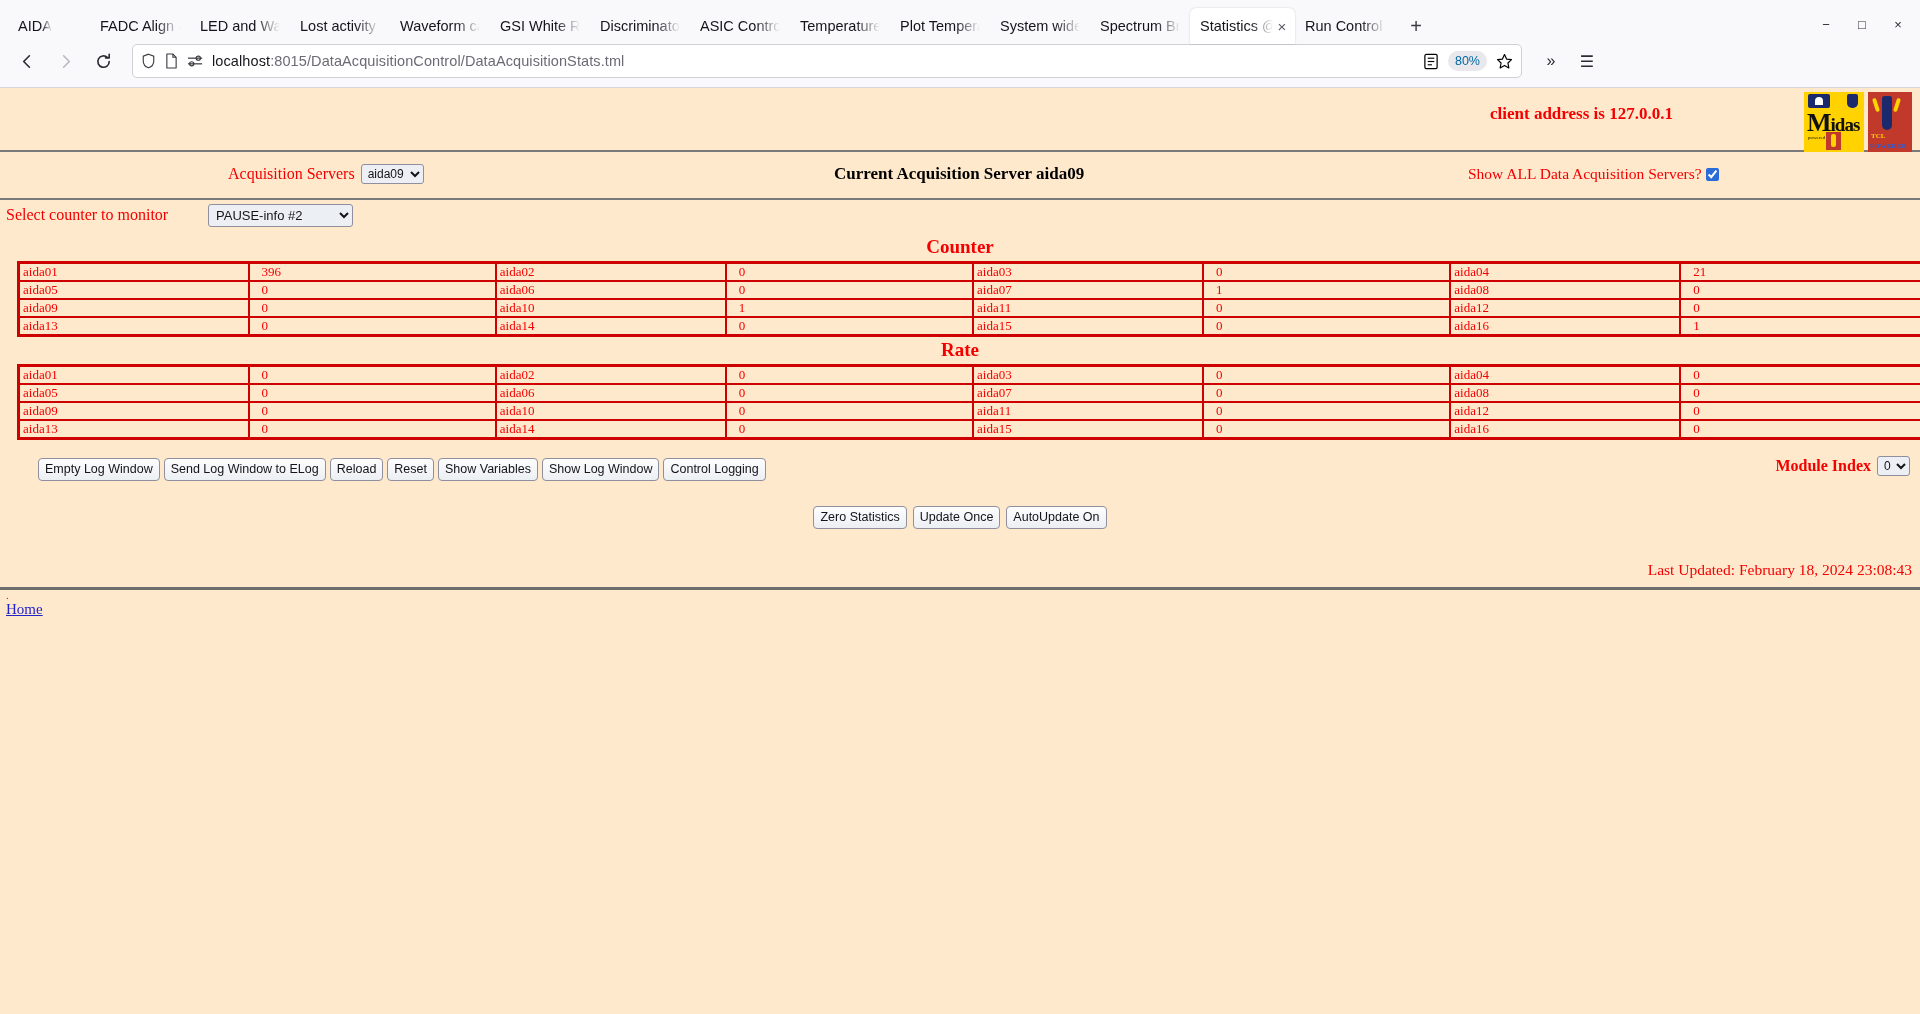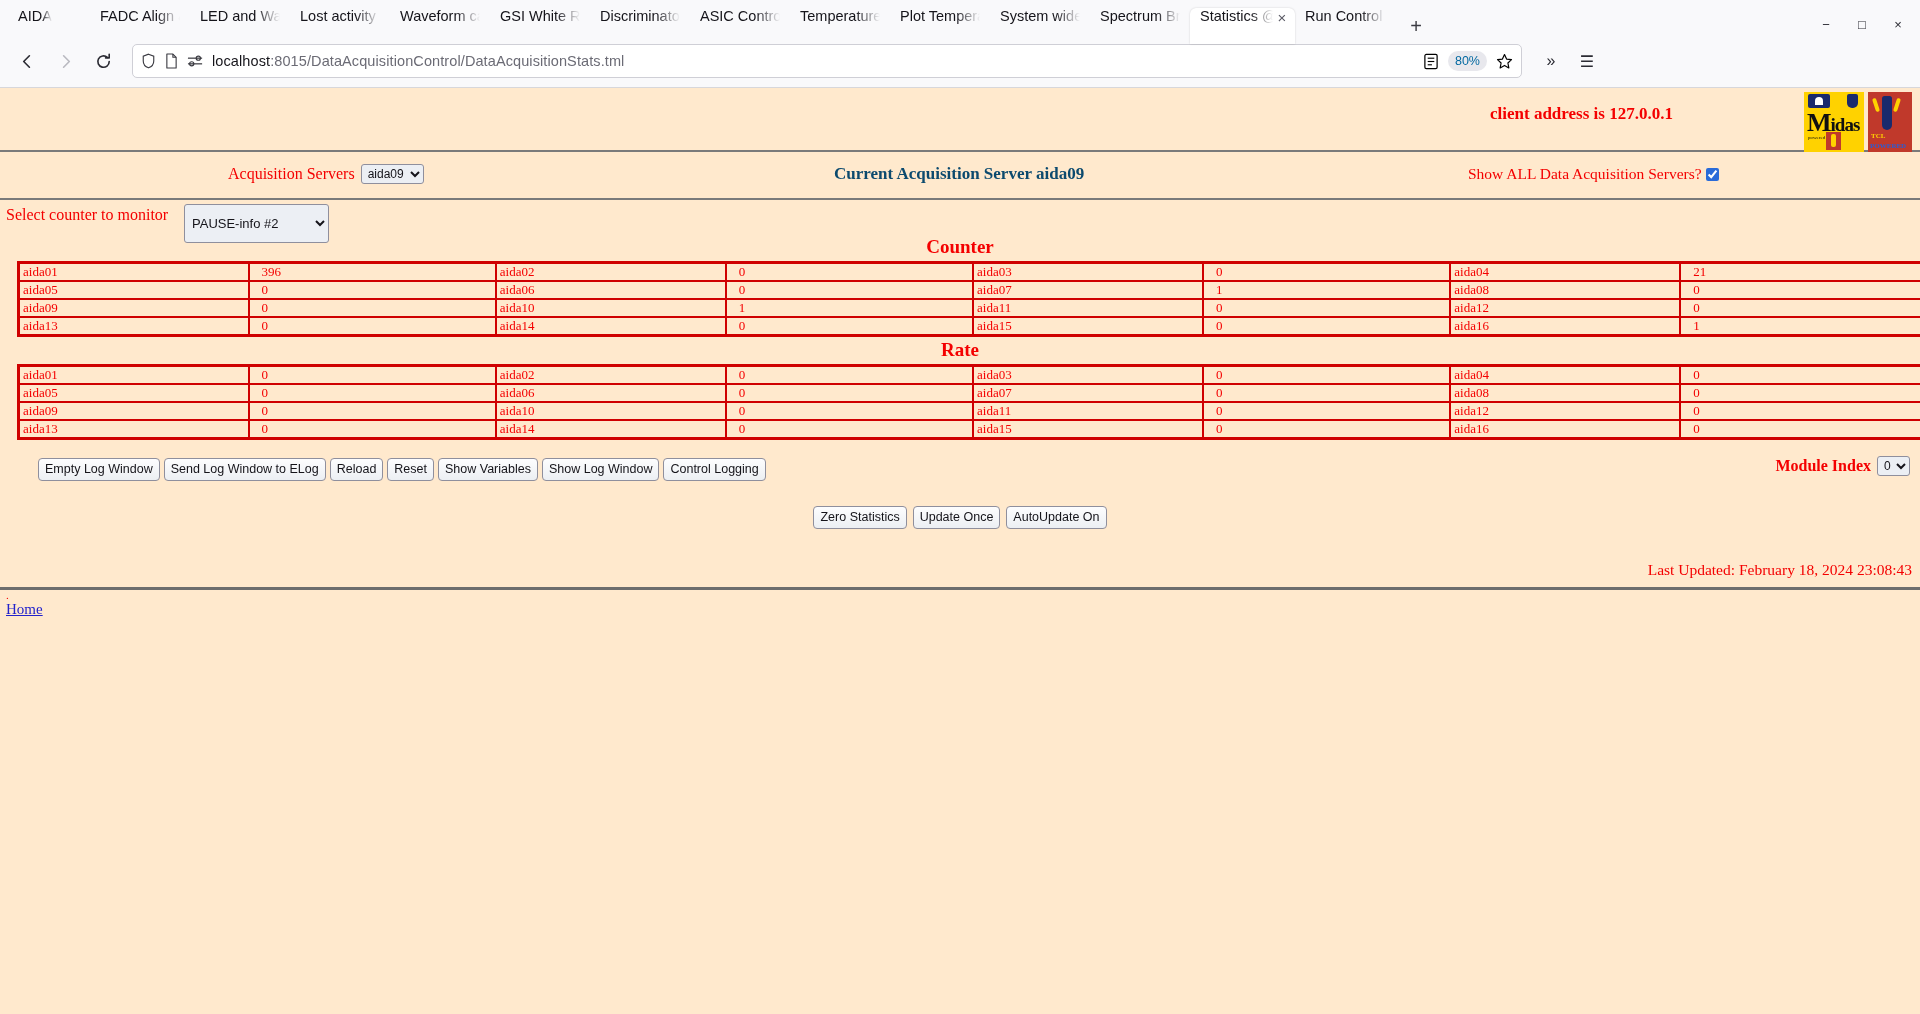--- a/index.html
+++ b/index.html
@@ -12,21 +12,21 @@
   }
 
   
   .browser { width: 1920px; height: 1014px; display: flex; flex-direction: column; background:#f9f9fb; }
 
   .tabstrip {
     height: 44px; background:#f9f9fb; display:flex; align-items:flex-end;
     padding: 0 4px; position:relative; flex:0 0 44px;
   }
   .tab {
-    height: 36px; min-width: 40px; display:flex; align-items:flex-start;
+    height: 36px; min-width: 40px; display:flex; align-items:center;
     padding: 0 10px; font-size: 14.5px; color:#15141a;
     white-space: nowrap; overflow:hidden; border-radius: 6px 6px 0 0;
     position: relative; flex: 0 1 auto;
   }
   .tab .tab-label {
     overflow:hidden; text-overflow: clip; white-space:nowrap;
     display:block; max-width:100%;
     -webkit-mask-image: linear-gradient(to right, #000 70%, transparent 100%);
     mask-image: linear-gradient(to right, #000 70%, transparent 100%);
   }
@@ -112,29 +112,29 @@
   .logo-tcl .feather { position:absolute; left:14px; top:4px; width:10px; height:34px; background:#1a2a6c; border-radius:4px 4px 8px 8px; }
   .logo-tcl .q1 { position:absolute; left:6px; top:6px; width:4px; height:14px; background:#ffd200; border-radius:3px; transform:rotate(-18deg);}
   .logo-tcl .q2 { position:absolute; left:27px; top:6px; width:4px; height:14px; background:#ffd200; border-radius:3px; transform:rotate(18deg);}
   .logo-tcl .t1 { position:absolute; left:3px; bottom:12px; font-size:7px; color:#ffd200; font-weight:bold;}
   .logo-tcl .t2 { position:absolute; left:2px; bottom:2px; font-size:7px; color:#2a5dd6; font-weight:bold;}
 
   hr.rule { border:none; border-top:2px solid #7a7a7a; margin: 0; }
 
   .ctl-row { position:relative; height: 46px; }
   .acq-servers { position:absolute; left:228px; top:12px; font-size:16px; color:#f40000; display:flex; align-items:center; gap:6px;}
-  .cur-server { position:absolute; left:834px; top:12px; font-size:17px; font-weight:bold; color:#0c4a6e; }
+  .cur-server { position:absolute; left:834px; top:12px; font-size:17px; font-weight:bold; color:#000000; }
   .show-all { position:absolute; left:1468px; top:13px; font-size:15.5px; color:#f40000; display:flex; align-items:center; gap:4px;}
 
   select.mini {
     font-family:"Liberation Sans", sans-serif; font-size:12px;
     background:#eceff4; border:1px solid #8f8f9d; border-radius:3px;
     padding: 1px 2px; color:#15141a;
   }
-  select.wide { width: 145px; font-size:13px; padding: 10px 3px; }
+  select.wide { width: 145px; font-size:13px; padding: 2px 3px; margin-left: 24px; }
   input[type=checkbox] { width:13px; height:13px; accent-color:#2a6bd8; margin:0; }
 
   .sel-row { position:relative; height: 34px; }
   .sel-label { position:absolute; left:6px; top:6px; font-size:16px; color:#f40000; }
   .sel-row .selwrap { position:absolute; left:184px; top:4px; }
 
   .sect-title { text-align:center; font-size:19px; font-weight:bold; color:#f40000; margin: 2px 0 3px; }
 
   table.stats {
     width: 1912px; margin: 0 17px; border-collapse: collapse;

